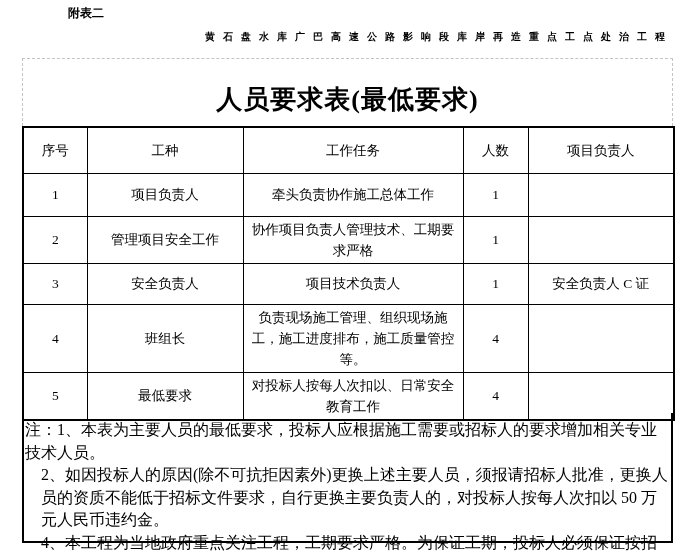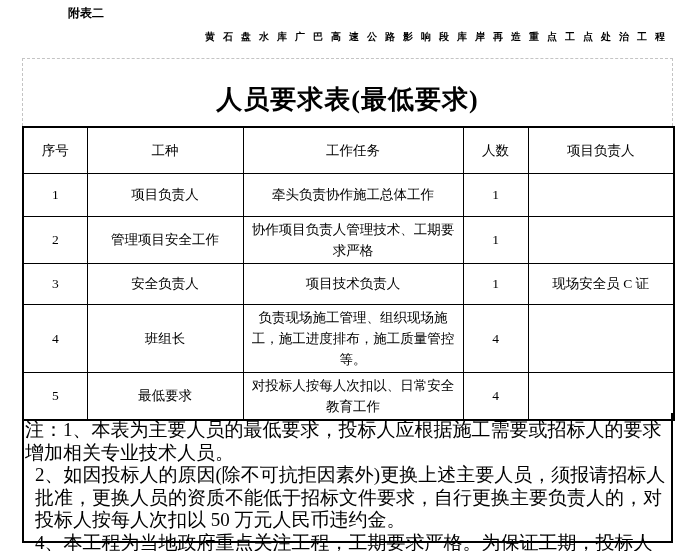--- a/index.html
+++ b/index.html
@@ -41,24 +41,24 @@
   tr.h-r1 { height:43px; }
   tr.h-r2 { height:47px; }
   tr.h-r3 { height:41px; }
   tr.h-r4 { height:62px; }
   tr.h-r5 { height:48px; }
   .notes {
     position:absolute; left:22px; top:413px; width:651px; height:130px;
     box-sizing:border-box;
     border-left:2px solid #000; border-right:2px solid #000; border-bottom:2px solid #000;
     padding:6px 2px 8px 1px;
-    font-size:19px; line-height:22.5px;
+    font-size:16px; line-height:22.5px;
   }
   .note-line { white-space:normal; }
-  .note-indent { margin-left:10px; }
+  .note-indent { margin-left:16px; }
 </style>
 </head>
 <body>
 
 <div class="page">
 
   <div class="annex-label">附表二</div>
 
   <div class="project-title">黄石盘水库广巴高速公路影响段库岸再造重点工点处治工程</div>
 
@@ -96,21 +96,21 @@
         <td>管理项目安全工作</td>
         <td>协作项目负责人管理技术、工期要求严格</td>
         <td>1</td>
         <td></td>
       </tr>
       <tr class="h-r3">
         <td>3</td>
         <td>安全负责人</td>
         <td>项目技术负责人</td>
         <td>1</td>
-        <td>现场安全员 C 证</td>
+        <td>安全负责人 C 证</td>
       </tr>
       <tr class="h-r4">
         <td>4</td>
         <td>班组长</td>
         <td>负责现场施工管理、组织现场施工，施工进度排布，施工质量管控等。</td>
         <td>4</td>
         <td></td>
       </tr>
       <tr class="h-r5">
         <td>5</td>

